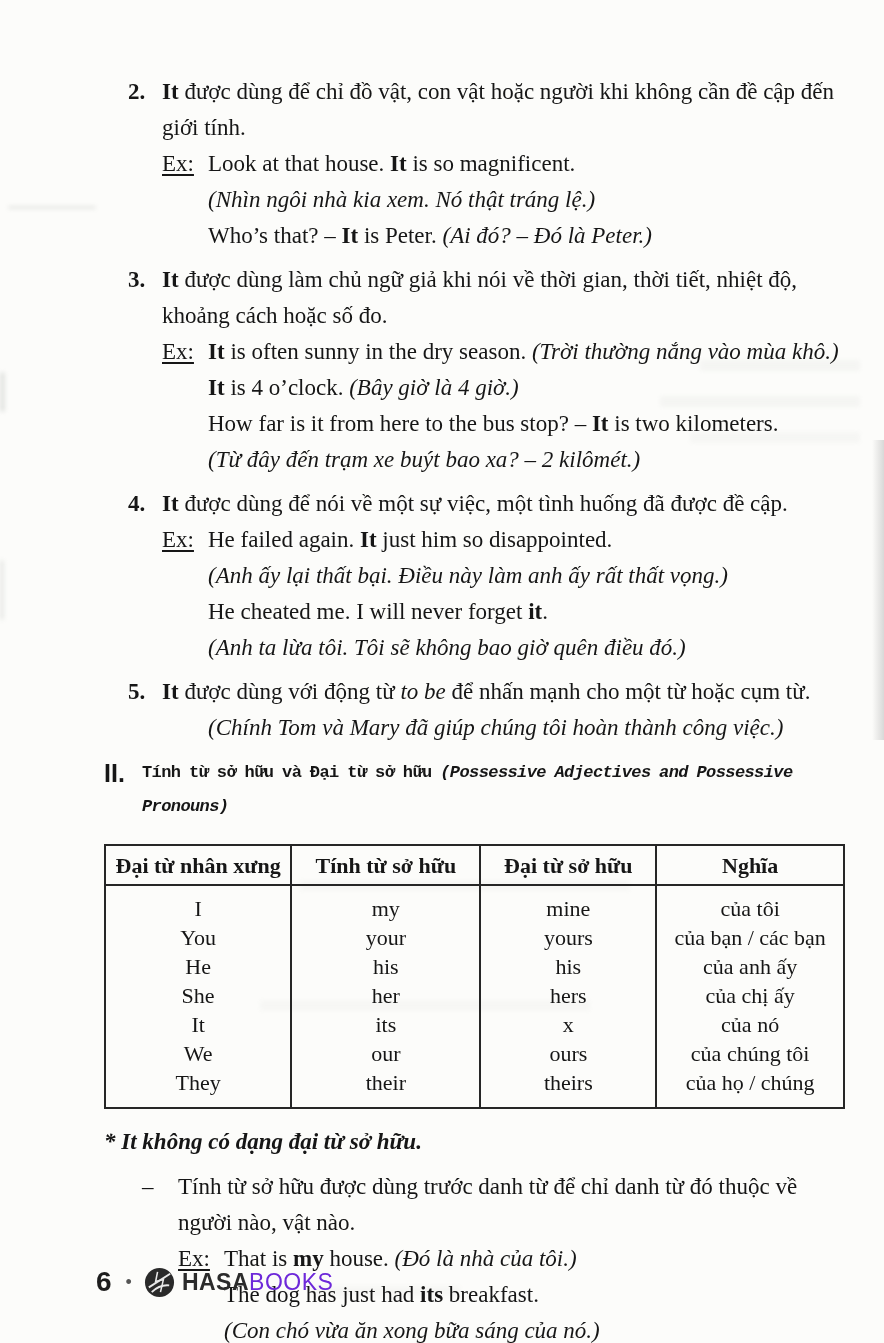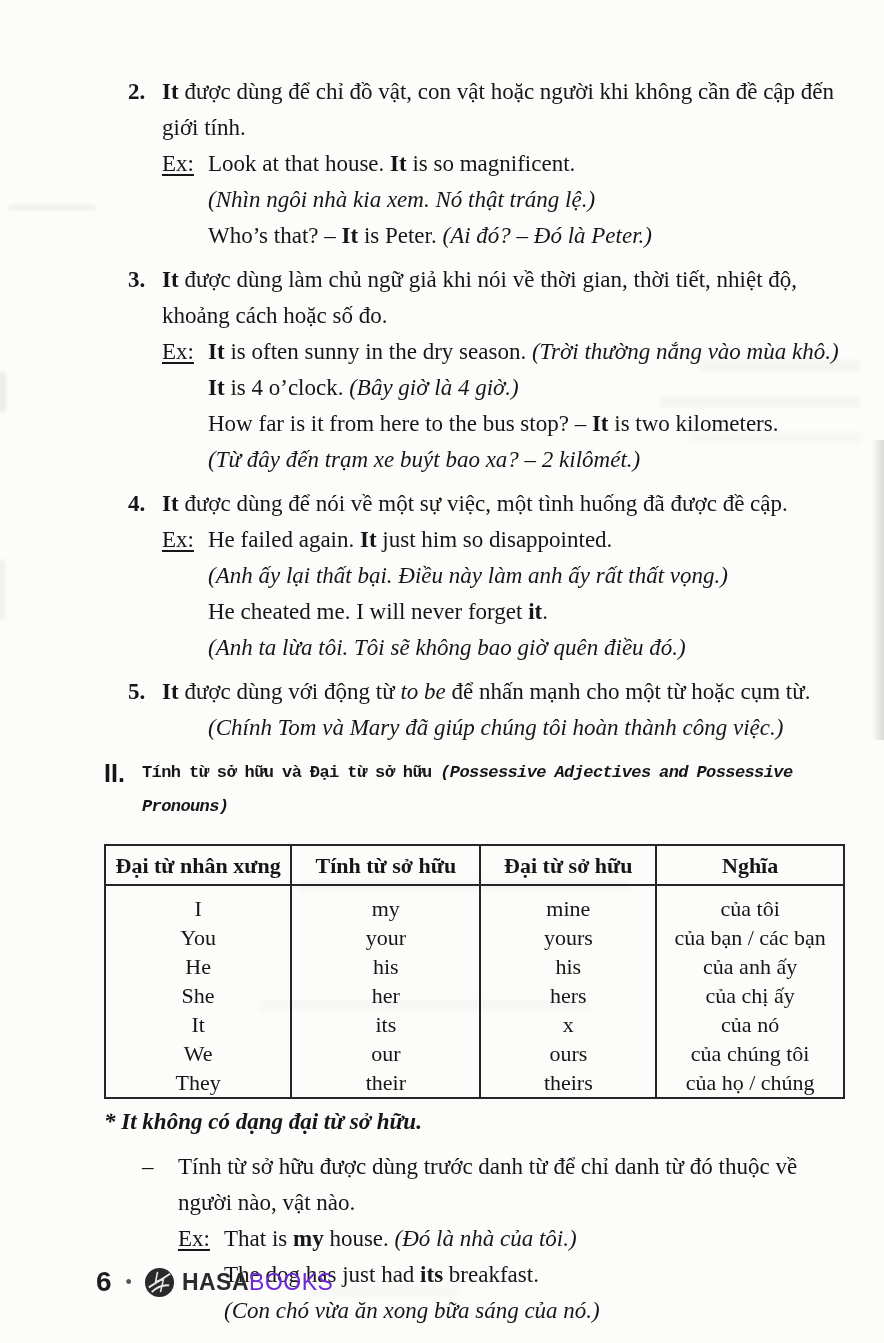--- a/index.html
+++ b/index.html
@@ -25,30 +25,30 @@
   .ex-label{display:inline-block; width:46px; margin-left:-46px;}
 
   
   .sec{display:flex; margin:10px 0 20px -24px;}
   .sec-num{width:38px; flex:0 0 38px; font-family:"Liberation Sans","DejaVu Sans",sans-serif;
            font-weight:700; font-size:25px; line-height:34px;}
   .sec-title{font-family:Liberation Mono, monospace; font-weight:700;
              font-size:17px; line-height:34px; letter-spacing:-0.6px; word-spacing:-1px;}
 
   
-  table.gram{border-collapse:collapse; margin:4px 0 6px -24px; width:741px;
+  table.gram{border-collapse:collapse; margin:4px 0 16px -24px; width:741px;
              border:2px solid #262626; table-layout:fixed;}
   table.gram th{border-left:2px solid #262626; border-bottom:2px solid #262626;
                 font-size:22px; font-weight:bold; padding:7px 4px 5px; text-align:center;}
   table.gram th:first-child{border-left:none;}
   table.gram td{border-left:2px solid #262626; font-size:22px; line-height:29px;
                 text-align:center; padding:0 4px;}
   table.gram td:first-child{border-left:none;}
   table.gram tr.first td{padding-top:8px;}
-  table.gram tr.last td{}
+  table.gram tr.last td{padding-bottom:10px;}
   table.gram td.meaning{}
   .col1{width:25.2%;} .col2{width:25.6%;} .col3{width:23.8%;} .col4{width:25.4%;}
 
   .footnote{margin:6px 0 10px -24px; font-size:23px; line-height:34px; font-weight:bold; font-style:italic;}
 
   .dash-item{display:flex; margin-left:14px; margin-bottom:0;}
   .dash-item .num{width:36px; flex:0 0 36px; font-weight:normal;}
 
   
   .footer{position:absolute; left:96px; top:1266px; display:flex; align-items:center;

